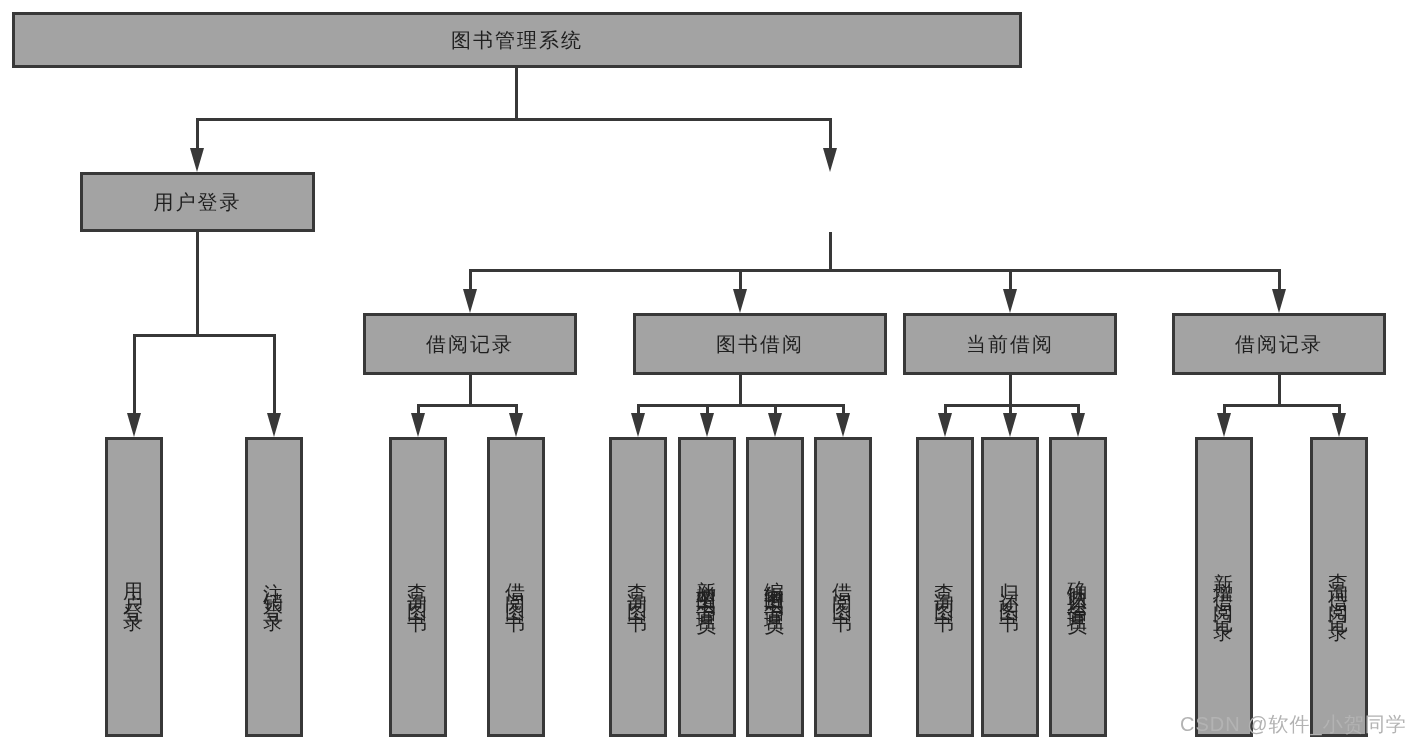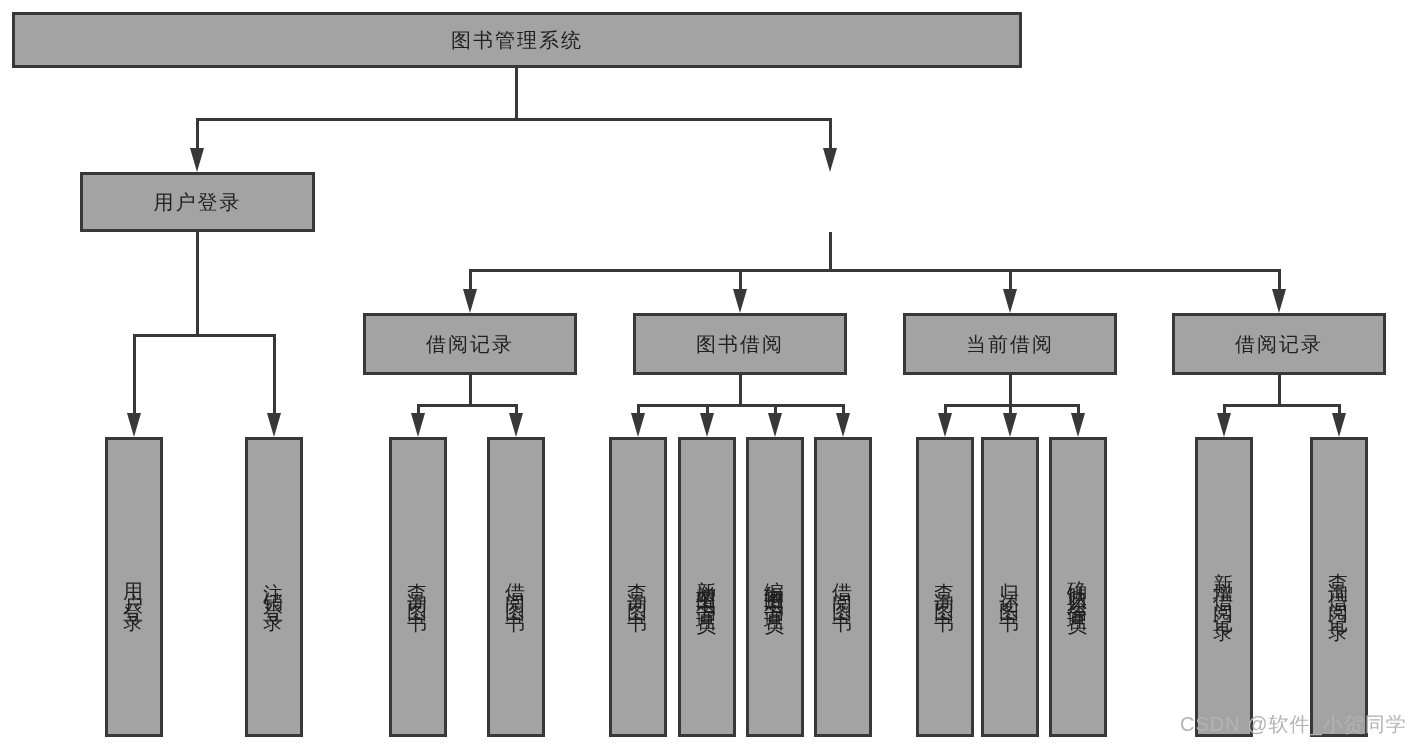--- a/index.html
+++ b/index.html
@@ -56,21 +56,21 @@
 </head>
 <body>
 
 <div class="canvas">
 
   <div class="node" style="left:12px;top:12px;width:1010px;height:56px">图书管理系统</div>
 
   <div class="node" style="left:80px;top:172px;width:235px;height:60px">用户登录</div>
 
   <div class="node" style="left:363px;top:313px;width:214px;height:62px">借阅记录</div>
-  <div class="node" style="left:633px;top:313px;width:214px;height:62px">图书借阅</div>
+  <div class="node" style="left:633px;top:313px;width:254px;height:62px">图书借阅</div>
   <div class="node" style="left:1172px;top:313px;width:214px;height:62px">借阅记录</div>
   <div class="node" style="left:903px;top:313px;width:214px;height:62px">当前借阅</div>
 
   <div class="node leaf" style="left:105px">用户登录</div>
   <div class="node leaf" style="left:245px">注销登录</div>
   <div class="node leaf" style="left:389px">查询图书</div>
   <div class="node leaf" style="left:487px">借阅图书</div>
   <div class="node leaf" style="left:609px">查询图书</div>
   <div class="node leaf tight" style="left:678px">新增图书（管理员）</div>
   <div class="node leaf tight" style="left:746px">编辑图书（管理员）</div>

